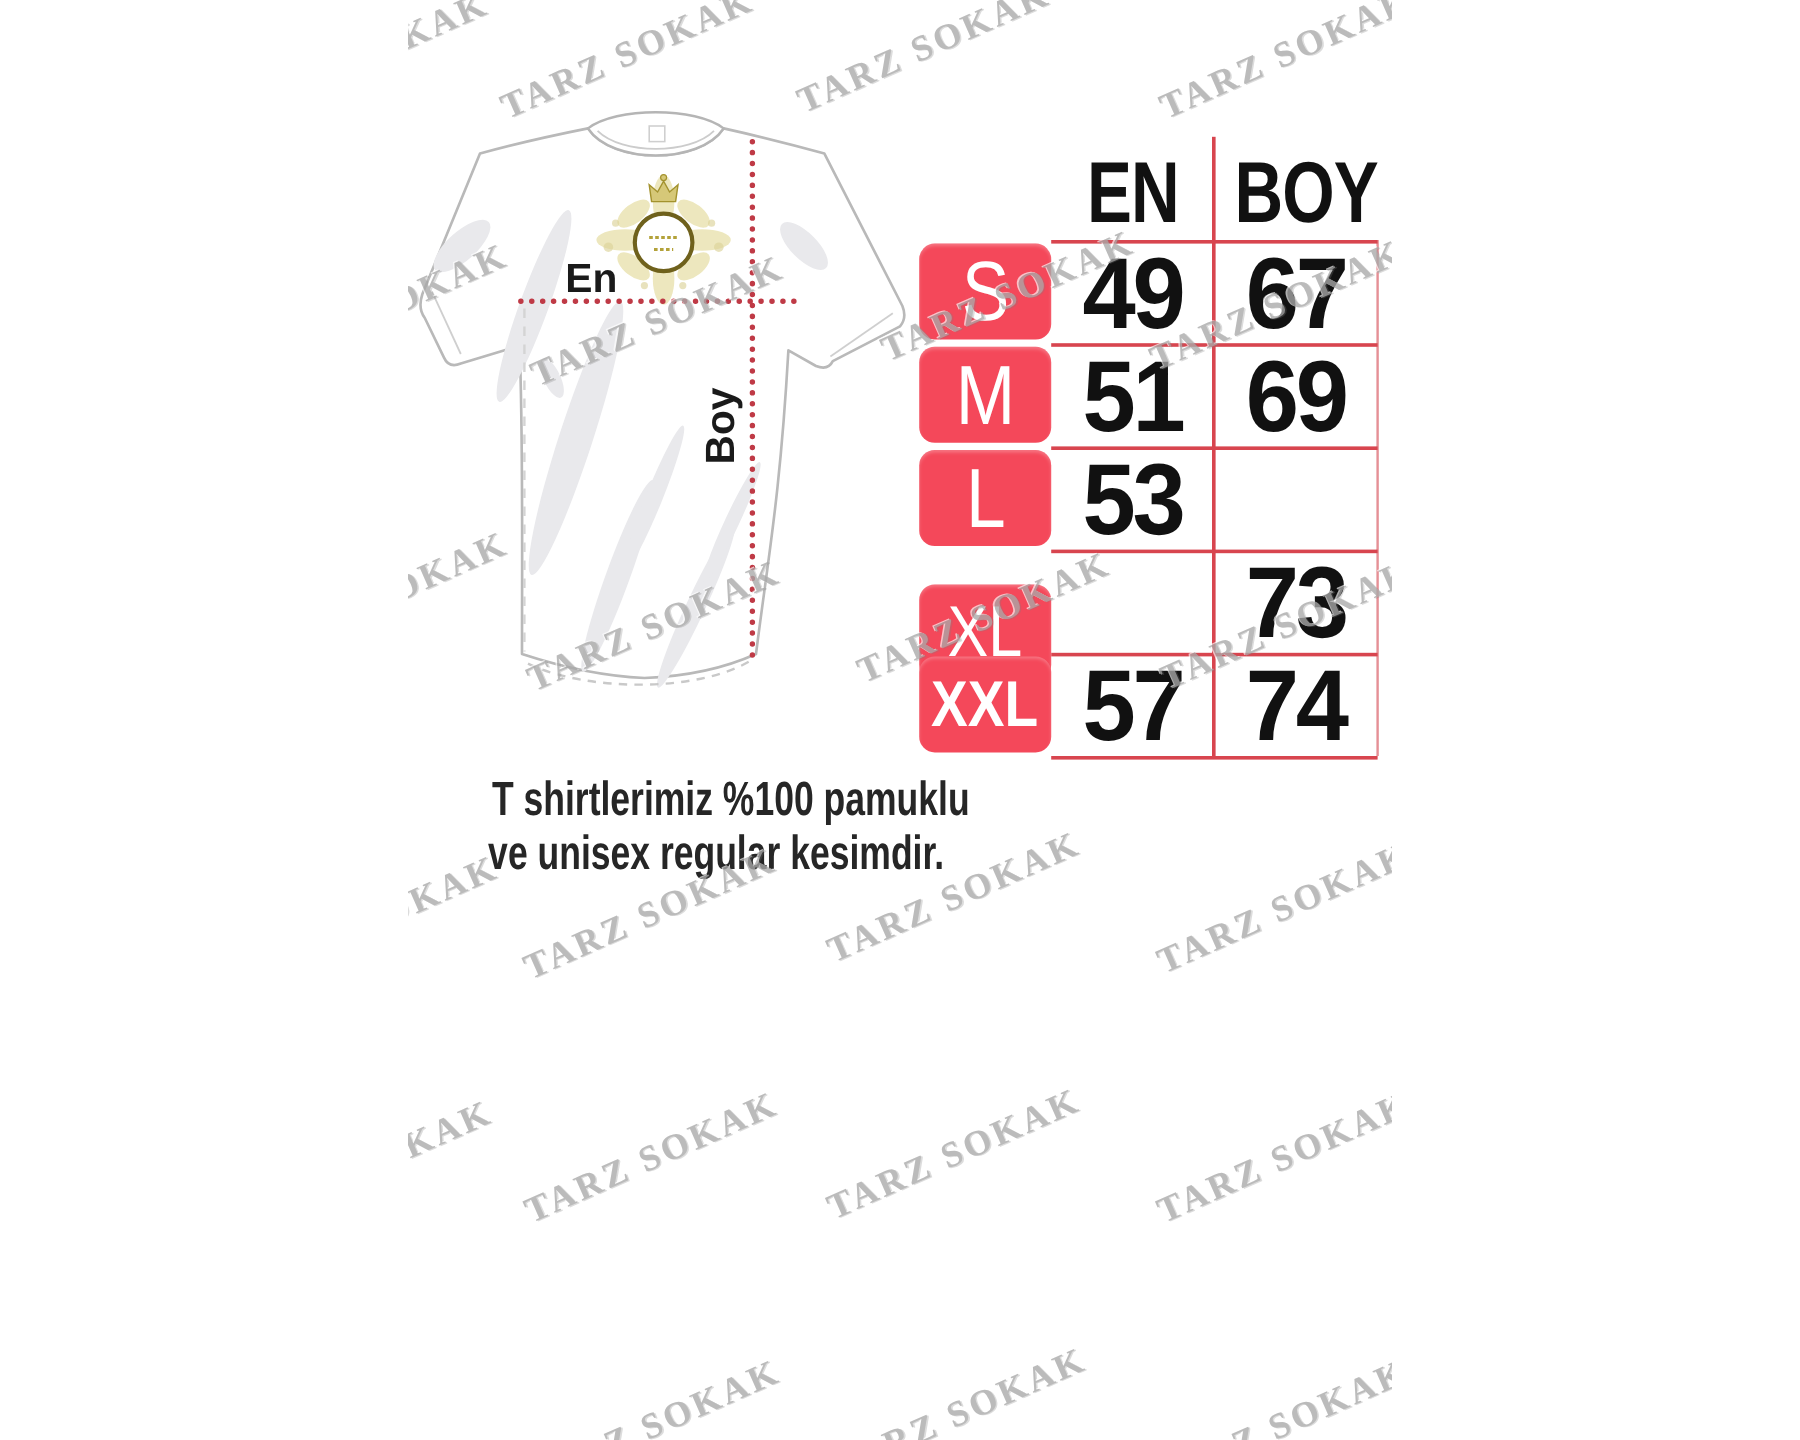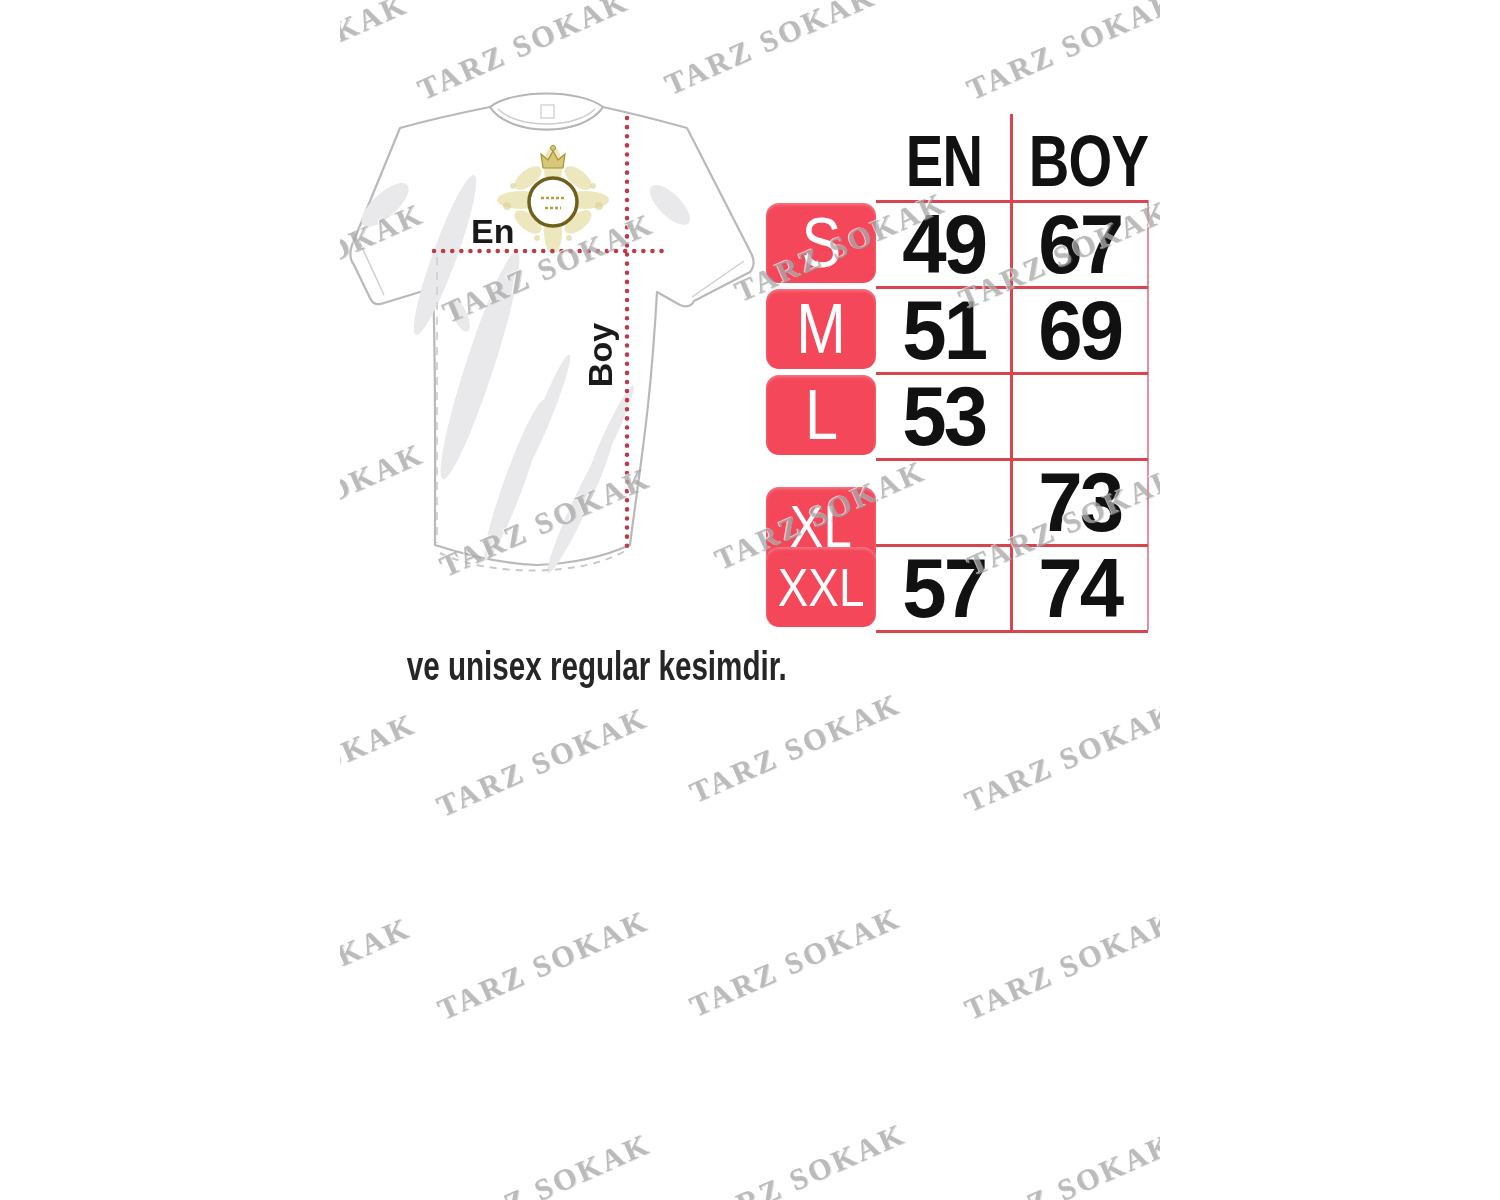--- a/index.html
+++ b/index.html
@@ -30,21 +30,21 @@
   .th span{display:inline-block;transform:scaleX(.78);transform-origin:center;letter-spacing:-1px;}
   .th-en{left:110px;} .th-boy{left:246px;}
   .vline{position:absolute;left:244px;top:2px;width:3px;height:516px;background:#d8454f;}
   .rline{position:absolute;left:381px;top:88px;width:2px;height:430px;background:#e59096;}
   .hl{position:absolute;left:110px;width:272px;height:3px;background:#d8454f;}
   .chip{position:absolute;left:0;width:110px;height:80px;border-radius:13px;
         background:#f4485a;box-shadow:inset 0 2px 3px rgba(255,255,255,.25);
         color:#fff;text-align:center;line-height:80px;font-weight:400;}
   .chip span{display:inline-block;transform:scaleX(.85);transform-origin:center;}
   .chip.s1,.chip.s2,.chip.s3{font-size:70px;}
-  .chip.s4{font-size:60px;margin-top:26px;} .chip.s5{font-size:54px;}
+  .chip.s4{font-size:60px;margin-top:26px;} .chip.s5{font-size:54px;font-weight:bold;}
   .cell{position:absolute;width:136px;height:86px;text-align:center;line-height:88px;
         font-size:84px;font-weight:700;color:#111;}
   .cell span{display:inline-block;transform:scaleX(.95);transform-origin:center;letter-spacing:-3px;}
   .col-en{left:110px;} .col-boy{left:246px;}
 </style>
 </head>
 <body>
 
 <div class="art">
 
@@ -106,20 +106,21 @@
     </g>
 
     <path d="M94,166 H323" stroke="#bf3a46" stroke-width="4.5" stroke-linecap="round" stroke-dasharray="0.1 9" fill="none"></path>
     <path d="M287,33 V468" stroke="#bf3a46" stroke-width="4.5" stroke-linecap="round" stroke-dasharray="0.1 9" fill="none"></path>
     <path d="M97,172 V458" stroke="#d4d4d4" stroke-width="2" stroke-dasharray="8 7" fill="none"></path>
     <text x="131" y="158" font-size="34" font-weight="600" fill="#1a1a1a" font-family="Liberation Sans, sans-serif">En</text>
     <text x="272" y="270" font-size="34" font-weight="600" fill="#1a1a1a" text-anchor="middle" font-family="Liberation Sans, sans-serif" transform="rotate(-90 272 270)">Boy</text>
   </svg>
 
   <div class="note">
+    <div><span>T shirtlerimiz %100 pamuklu</span></div>
     <div><span>ve unisex regular kesimdir.</span></div>
   </div>
 
   <div class="sizetable">
     <div class="th th-en"><span>EN</span></div>
     <div class="th th-boy"><span>BOY</span></div>
 
     <div class="vline"></div>
     <div class="rline"></div>
     <div class="hl" style="top:88px"></div>

